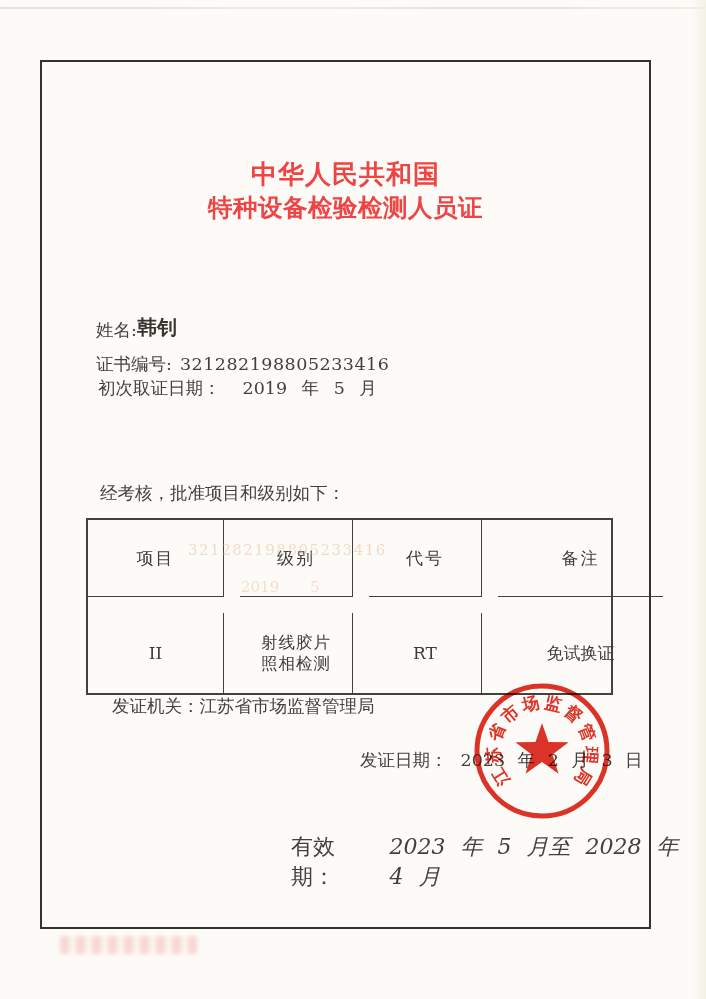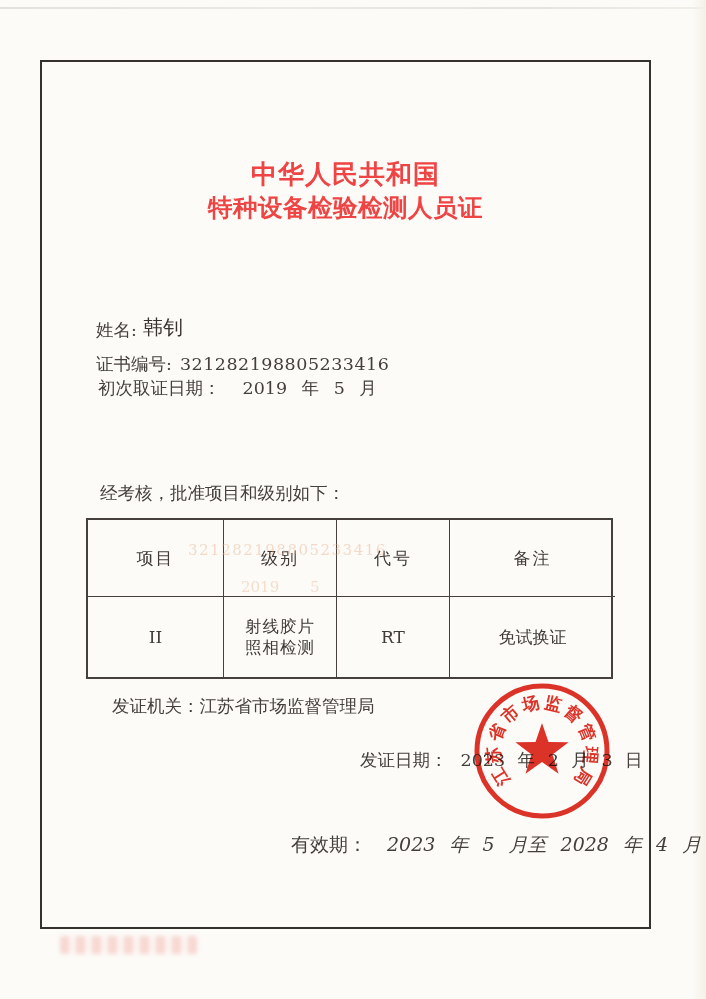--- a/index.html
+++ b/index.html
@@ -30,47 +30,47 @@
     font-family:"DejaVu Sans","Liberation Sans",sans-serif; color:#ef4444; }
   .t1 { top:157px; font-size:26px; letter-spacing:1px; }
   .t2 { top:191px; font-size:24.5px; letter-spacing:.5px; }
   .t3 { top:226px; font-size:23px; }
 
   
   .info-row { display:flex; align-items:baseline; font-size:17.5px; color:#443f3b; }
   .row-name { left:96px; top:316px; }
   .row-certno { left:96px; top:352px;justify-content:flex-end; }
   .row-firstissue { left:98px; top:376px; }
-  .name-value { font-size:20px; font-weight:400; margin-left:6px; color:#38332f;
+  .name-value { font-size:20px; font-weight:700; margin-left:0; color:#38332f;
     position:relative; top:-2px; font-family:"DejaVu Sans","Liberation Sans",sans-serif; }
   .certno-value { font-size:17.5px; margin-left:8px; letter-spacing:.5px; }
   .firstissue-value { font-size:17.5px; margin-left:22px; word-spacing:9px; }
 
   .approval { left:100px; top:481px; font-size:17.5px; color:#443f3b; }
 
   
   .cert-table { left:86px; top:518px; width:527px;
     display:grid; grid-template-columns:136px 113px 113px 165px; grid-template-rows:77px 80px;
-    border:2px solid #45403b; box-sizing:border-box; }
+    border:2px solid #45403b; box-sizing:border-box;gap:16px; }
   .cell { display:flex; align-items:center; justify-content:center;
     font-size:17px; color:#403b37; border-right:1.5px solid #45403b; box-sizing:border-box; }
   .cell.last { border-right:none; }
   .cell.head { border-bottom:1.5px solid #45403b; letter-spacing:2px; }
   .cell.item { white-space:pre-line; line-height:1.3; font-size:16.5px; text-align:left; letter-spacing:1px; }
 
   
   .ghost { color:#e9ad83; font-family:"DejaVu Serif","Liberation Serif",serif; pointer-events:none; }
   .ghost1 { left:188px; top:541px; font-size:15px; opacity:.42; filter:blur(.4px); letter-spacing:1.5px; }
   .ghost2 { left:241px; top:578px; font-size:15px; opacity:.38; filter:blur(.5px); word-spacing:26px; }
 
   
   .issuer { left:112px; top:694px; font-size:17.5px; display:flex; color:#443f3b; }
   .issue-date { left:360px; top:748px; font-size:17.5px; display:flex; color:#443f3b; z-index:1; }
   .issue-date .val { margin-left:13px; word-spacing:7px; }
-  .validity { left:291px; top:832px; font-size:19px; display:flex; color:#443f3b; }
+  .validity { left:291px; top:832px; font-size:22px; display:flex; color:#443f3b; }
   .validity .val { margin-left:20px; word-spacing:8px;font-style:italic; }
 
   
   .seal { left:472px; top:681px; width:140px; height:140px;
     mix-blend-mode:multiply; opacity:.93; z-index:5; }
   .seal svg { position:absolute; left:0; top:0; }
   .seal-text-ring { position:absolute; left:0; top:0; width:140px; height:140px; }
   .seal-char { position:absolute; left:50%; top:50%; width:22px; height:22px;
     margin:-11px 0 0 -11px; display:flex; align-items:center; justify-content:center;
     font-size:17px; font-weight:700; font-family:"DejaVu Sans","Liberation Sans",sans-serif;

